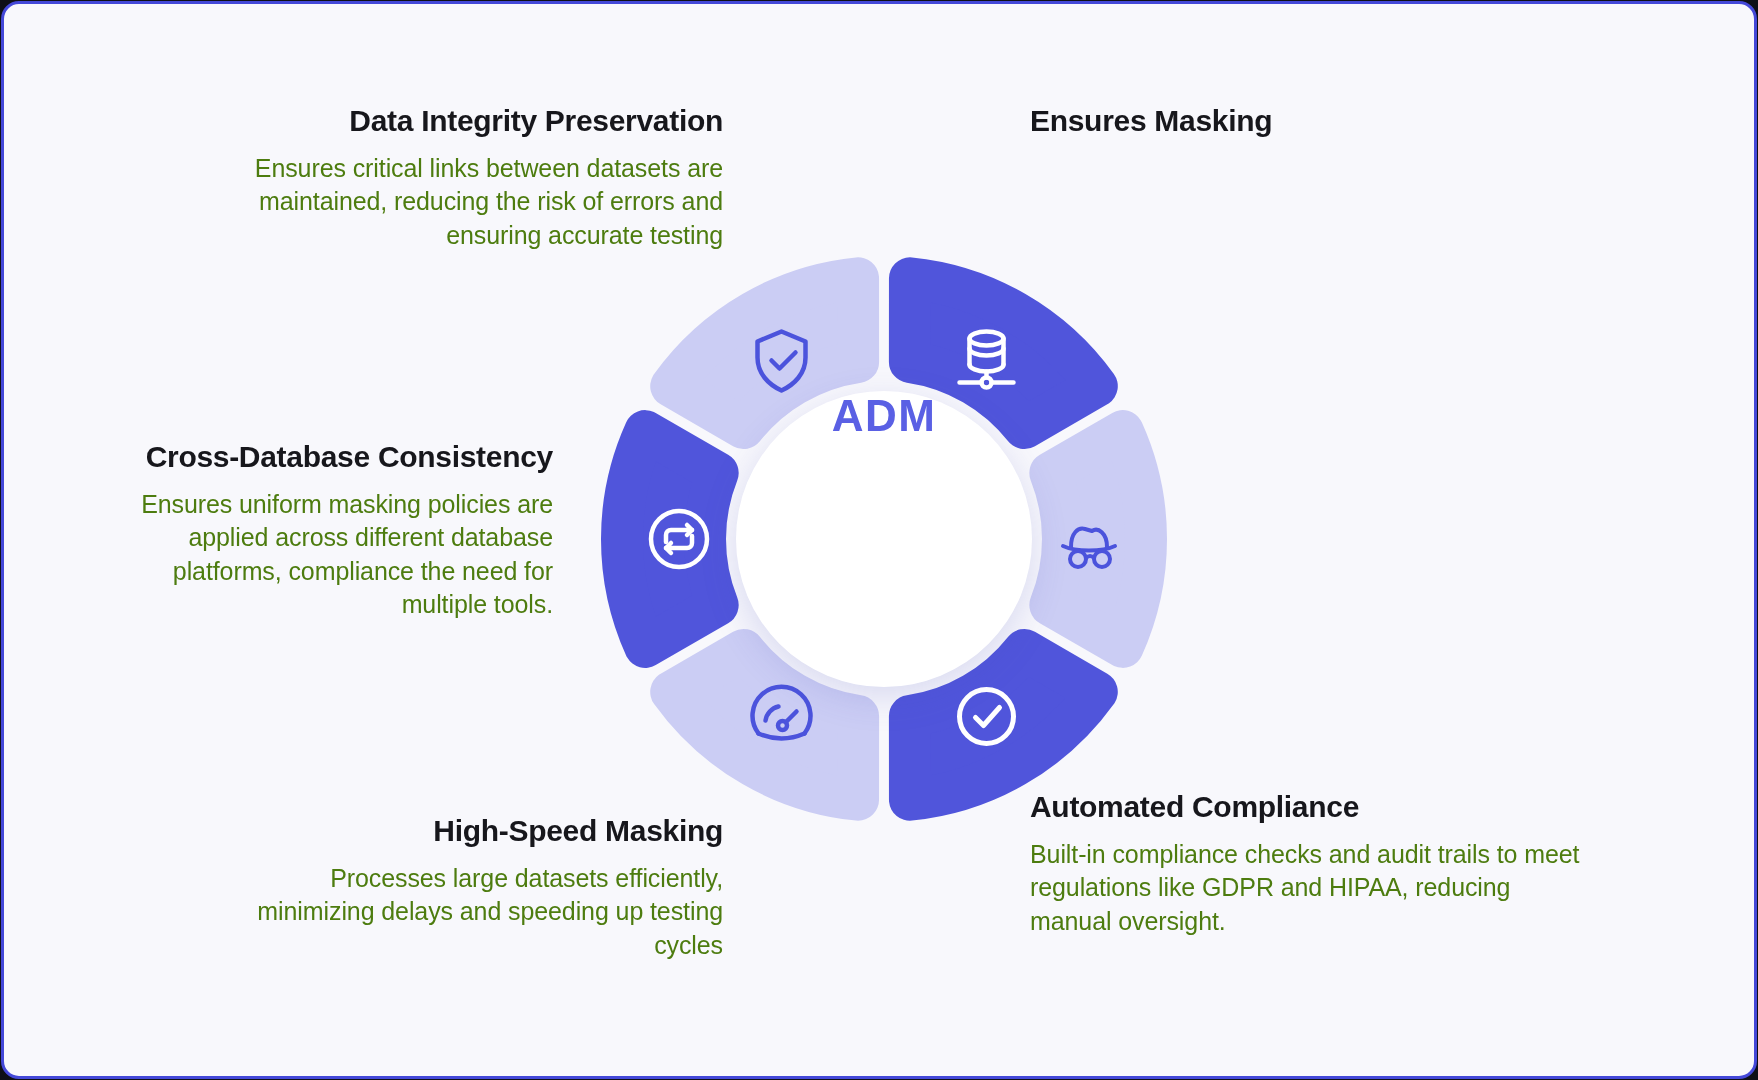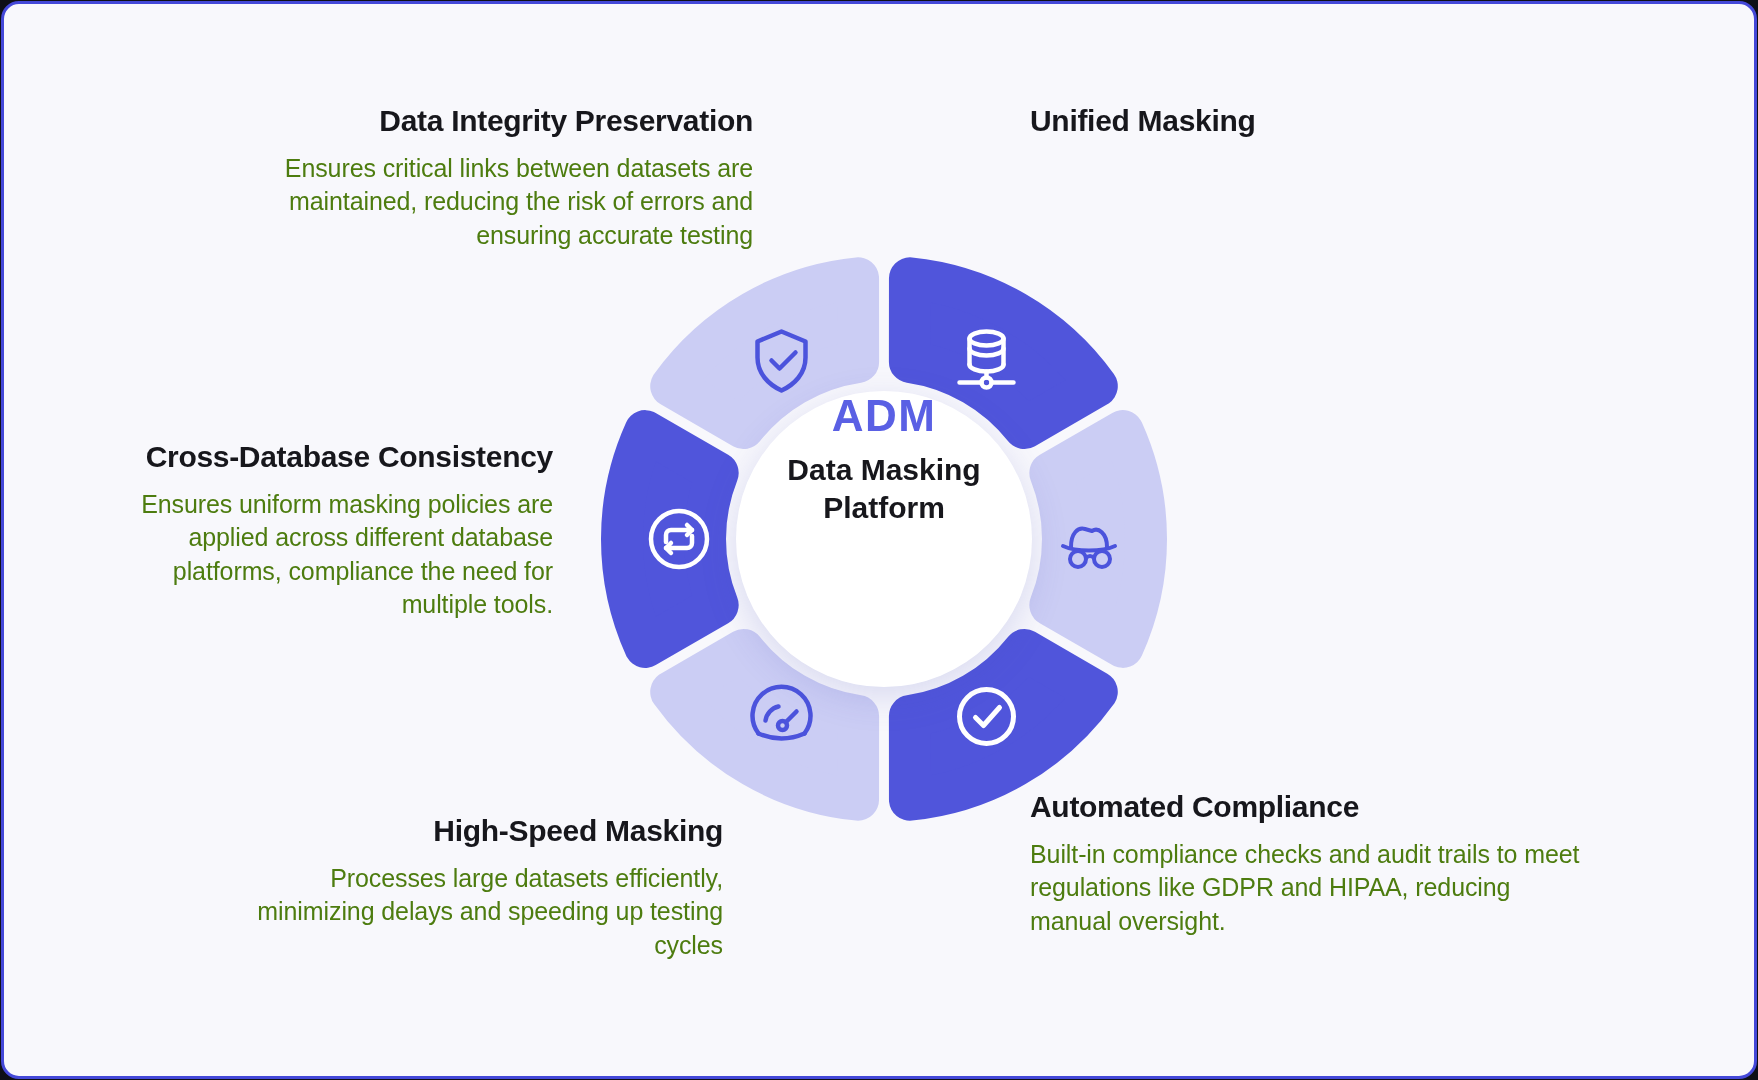--- a/index.html
+++ b/index.html
@@ -17,33 +17,33 @@
   .feature{position:absolute;}
   .feature h2{
     margin:0 0 13px 0;font-size:30px;font-weight:700;color:#17171c;
     letter-spacing:-0.3px;line-height:1.15;
   }
   .feature p{
     margin:0;font-size:25px;font-weight:400;color:#4d7c0f;
     line-height:1.34;letter-spacing:-0.1px;
   }
   .align-right{text-align:right;}
-  .f-tl{top:100px;right:1001px;width:565px;}
+  .f-tl{top:100px;right:1031px;width:565px;}
   .f-tr{top:100px;left:1026px;width:575px;}
   .f-ml{top:436px;right:1201px;width:430px;}
   .f-mr{top:436px;left:1205px;width:440px;}
   .f-bl{top:810px;right:1031px;width:490px;}
   .f-br{top:786px;left:1026px;width:550px;}
   .wheel{position:absolute;left:580px;top:235px;width:600px;height:600px;}
   .wheel svg{position:absolute;left:0;top:0;}
   .center-circle{
     position:absolute;left:152px;top:152px;width:296px;height:296px;
     border-radius:50%;background:#ffffff;
     box-shadow:0 10px 36px rgba(70,75,190,0.18);
-    display:flex;flex-direction:column;align-items:center;justify-content:flex-start;
+    display:flex;flex-direction:column;align-items:center;justify-content:space-between;
     text-align:center;
   }
   .center-abbr{
     font-size:44px;font-weight:800;letter-spacing:1.5px;
     color:#5a60e4;margin-bottom:10px;
   }
   .center-name{
     font-size:30px;font-weight:700;color:#17171c;line-height:1.25;
   }
 </style>
@@ -52,21 +52,21 @@
 
 <div class="canvas">
   <div class="card">
 
     <section class="feature f-tl align-right">
       <h2>Data Integrity Preservation</h2>
       <p>Ensures critical links between datasets are maintained, reducing the risk of errors and ensuring accurate testing</p>
     </section>
 
     <section class="feature f-tr">
-      <h2>Unified Masking</h2>
+      <h2>Ensures Masking</h2>
     </section>
 
     <section class="feature f-ml align-right">
       <h2>Cross-Database Consistency</h2>
       <p>Ensures uniform masking policies are applied across different database platforms, compliance the need for multiple tools.</p>
     </section>
 
 
     <section class="feature f-bl align-right">
       <h2>High-Speed Masking</h2>
@@ -120,21 +120,17 @@
             <circle cx="1" cy="9" r="4.5"></circle>
             <path d="M4.5 5.5 L15 -5"></path>
           </g>
           <g transform="translate(402.5 477.5)" fill="none" stroke="#ffffff" stroke-width="5" stroke-linecap="round" stroke-linejoin="round">
             <circle cx="0" cy="0" r="27"></circle>
             <path d="M-11 1 L-3 9 L13 -9"></path>
           </g>
         </svg>
       <div class="center-circle">
         <div class="center-abbr">ADM</div>
-        <div class="center-name">
-          <div>Data Masking</div>
-          <div>Platform</div>
-        </div>
       </div>
     </div>
 
   </div>
 </div>
 
 </body></html>

